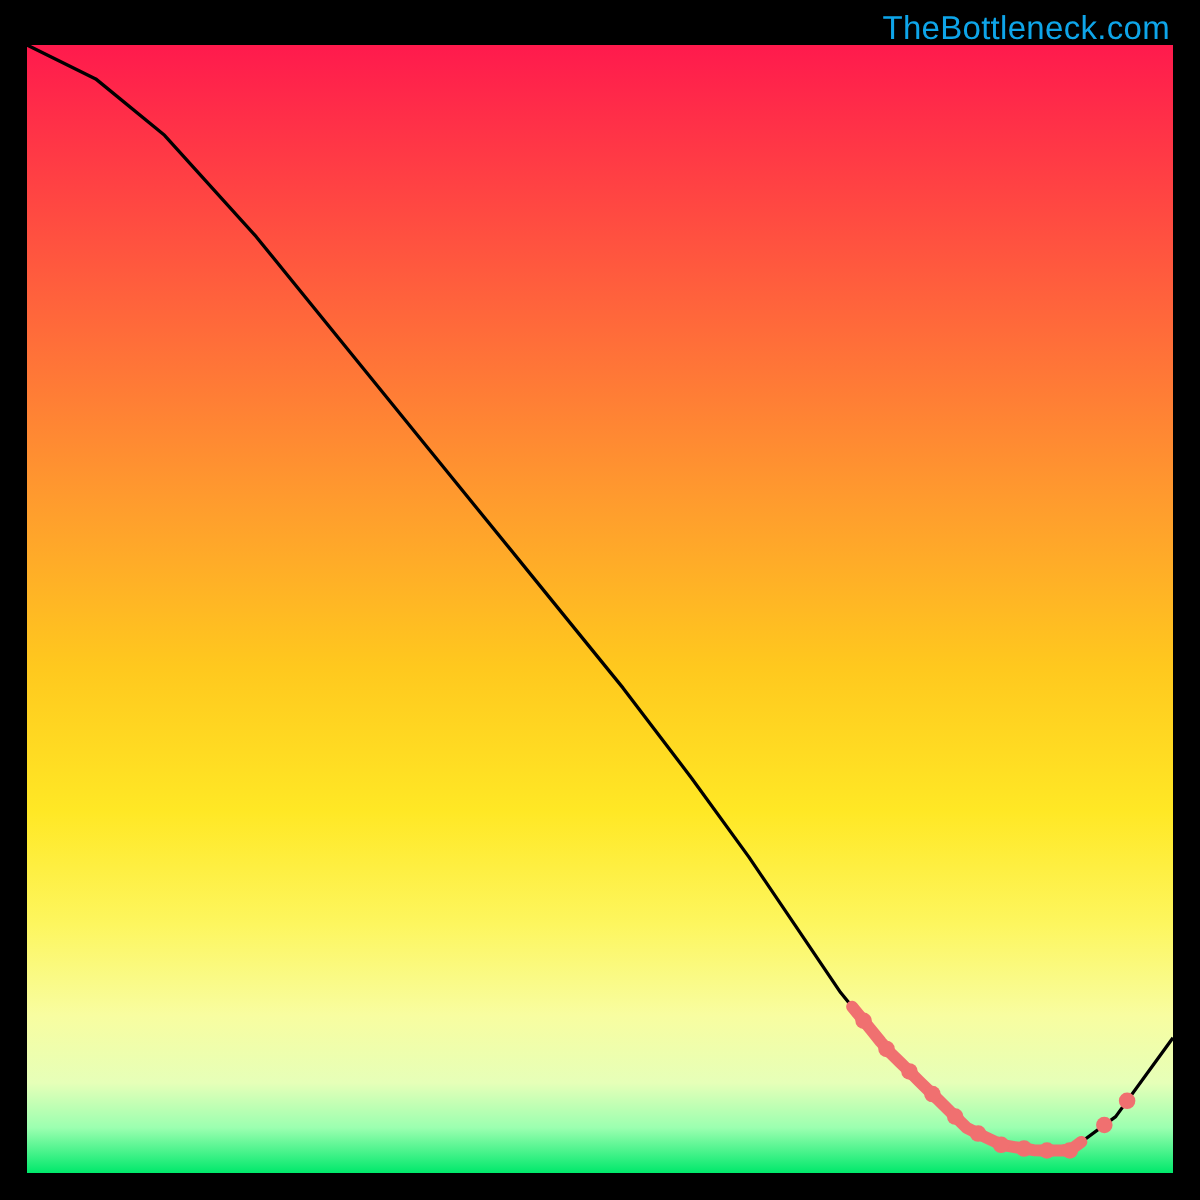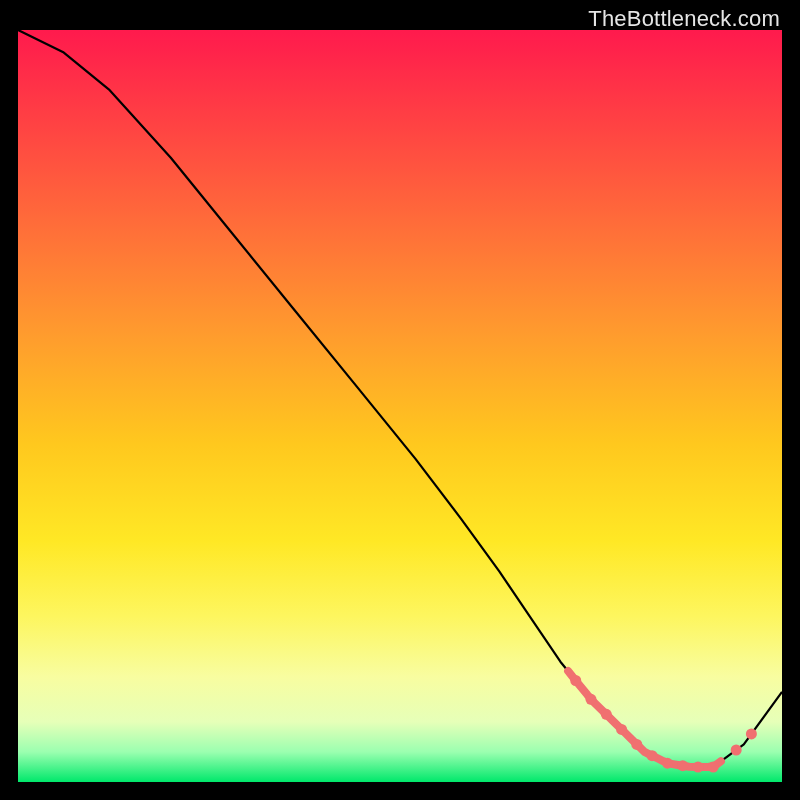--- a/index.html
+++ b/index.html
@@ -29,21 +29,21 @@
       #f8fda0 86%,
       #e6ffb8 92%,
       #9bffb0 96%,
       #00e86b 100%
     );
   }
   .watermark {
     position: absolute;
     top: 6px;
     right: 20px;
-    color: #e5e5e5;
+    color: #0ea5e9;
     font-size: 22px;
     letter-spacing: 0.2px;
     font-weight: 400;
   }
   svg.plot {
     position: absolute;
     left: 0;
     top: 0;
     width: 764px;
     height: 752px;

